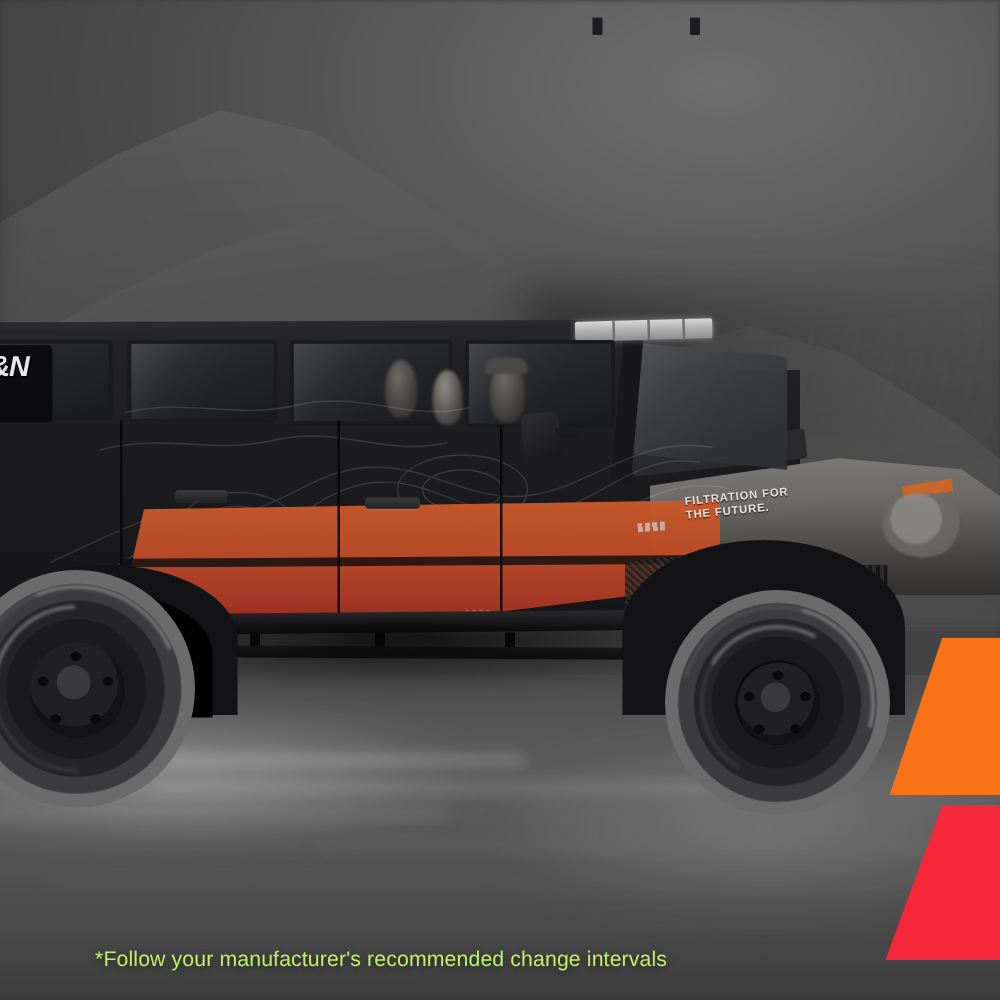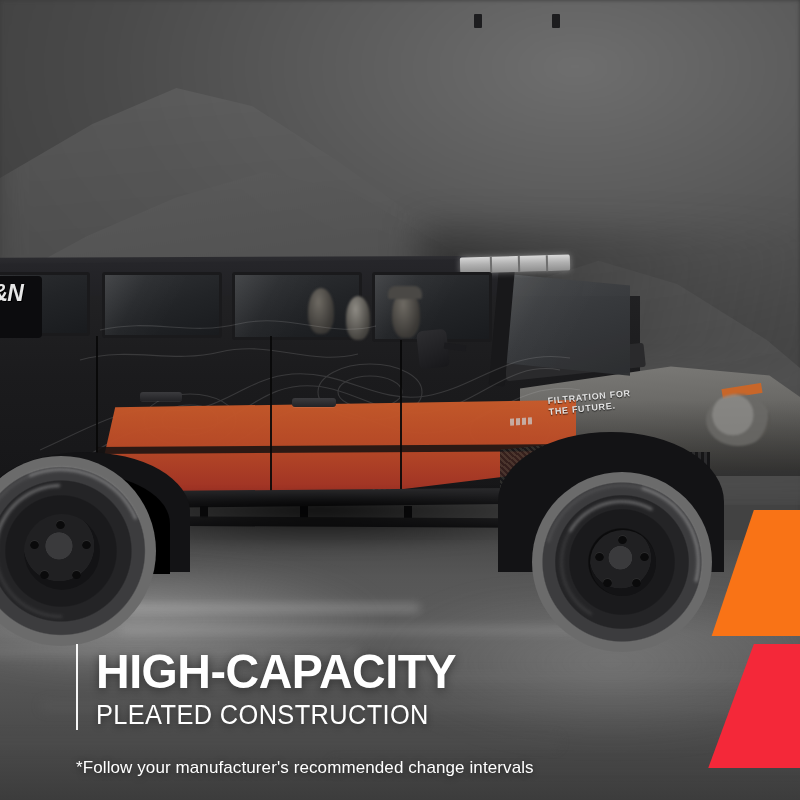--- a/index.html
+++ b/index.html
@@ -357,21 +357,21 @@
     letter-spacing:-.5px; transform:scaleX(.95); transform-origin:left center;
     white-space:nowrap; text-shadow:0 2px 10px rgba(0,0,0,.45);
   }
   .sub2 {
     color:#ffffff; font-weight:400; font-size:27px; line-height:30px;
     letter-spacing:.4px; transform:scaleX(.94); transform-origin:left center;
     white-space:nowrap; margin-top:2px; text-shadow:0 2px 8px rgba(0,0,0,.45);
   }
   .disclaimer {
     position:absolute; left:76px; top:758px;
-    color:#ffffff; font-weight:400; font-size:17px; line-height:20px;
+    color:#bef264; font-weight:400; font-size:17px; line-height:20px;
     letter-spacing:.1px; text-shadow:0 1px 6px rgba(0,0,0,.55);
   }
 </style>
 </head>
 <body>
 
 <div id="ad">
 
   <div class="scene">
     <div class="sky"></div>
@@ -505,23 +505,16 @@
       <div class="lug" style="left:5px;top:22px"></div>
     </div>
     <div class="spin-arc sa3"></div>
     <div class="spin-arc sa4"></div>
   </div>
 
   <div class="shape-orange"></div>
   <div class="shape-red"></div>
 
 
-  <div class="lower-wrap">
-    <div class="v-rule"></div>
-    <div>
-      <div class="sub1">HIGH-CAPACITY</div>
-      <div class="sub2">PLEATED CONSTRUCTION</div>
-    </div>
-  </div>
 
   <div class="disclaimer">*Follow your manufacturer's recommended change intervals</div>
 
 </div>
 
 </body></html>

